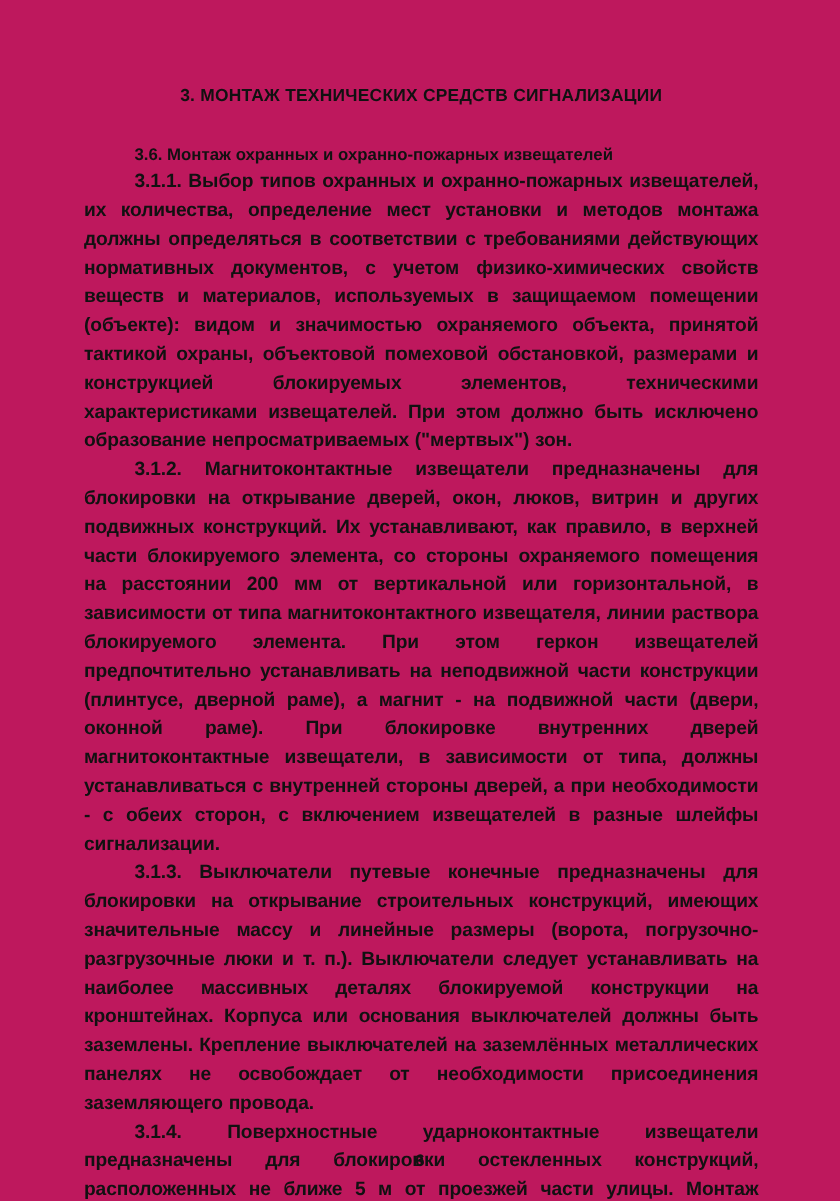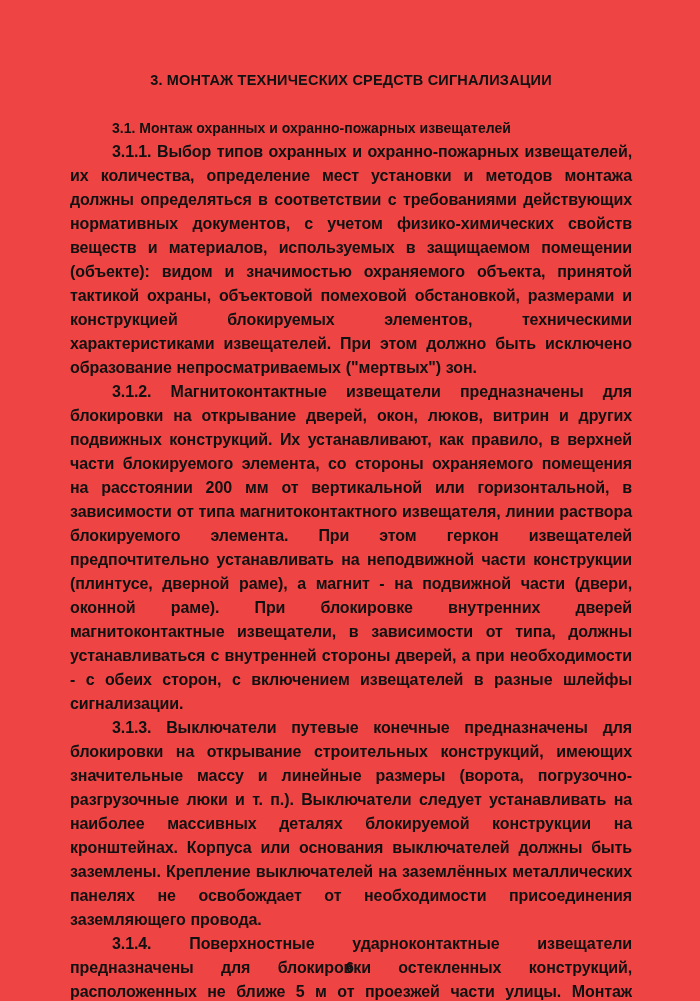--- a/index.html
+++ b/index.html
@@ -5,21 +5,21 @@
     html, body {
       margin: 0;
       padding: 0;
       background: #ffffff;
     }
     .page {
       position: relative;
       width: 700px;
       height: 1001px;
       margin: 0 auto;
-      background: #ef4444;
+      background: #be185d;
       box-sizing: border-box;
       padding: 64px 68px 0 70px;
       font-family: "Liberation Sans", sans-serif;
       color: #111111;
       overflow: hidden;
     }
     .doc-title {
       margin: 6px 0 0 0;
       font-size: 14.5px;
       line-height: 20px;
@@ -56,21 +56,21 @@
       color: #111111;
     }
   </style>
 </head>
 <body>
 
 <div class="page">
 
   <h1 class="doc-title">3. МОНТАЖ ТЕХНИЧЕСКИХ СРЕДСТВ СИГНАЛИЗАЦИИ</h1>
 
-  <h2 class="section-heading">3.1. Монтаж охранных и охранно-пожарных извещателей</h2>
+  <h2 class="section-heading">3.6. Монтаж охранных и охранно-пожарных извещателей</h2>
 
   <p class="para">3.1.1. Выбор типов охранных и охранно-пожарных извещателей, их количества, определение мест установки и методов монтажа должны определяться в соответствии с требованиями действующих нормативных документов, с учетом физико-химических свойств веществ и материалов, используемых в защищаемом помещении (объекте): видом и значимостью охраняемого объекта, принятой тактикой охраны, объектовой помеховой обстановкой, размерами и конструкцией блокируемых элементов, техническими характеристиками извещателей. При этом должно быть исключено образование непросматриваемых ("мертвых") зон.</p>
 
   <p class="para">3.1.2. Магнитоконтактные извещатели предназначены для блокировки на открывание дверей, окон, люков, витрин и других подвижных конструкций. Их устанавливают, как правило, в верхней части блокируемого элемента, со стороны охраняемого помещения на расстоянии 200 мм от вертикальной или горизонтальной, в зависимости от типа магнитоконтактного извещателя, линии раствора блокируемого элемента. При этом геркон извещателей предпочтительно устанавливать на неподвижной части конструкции (плинтусе, дверной раме), а магнит - на подвижной части (двери, оконной раме). При блокировке внутренних дверей магнитоконтактные извещатели, в зависимости от типа, должны устанавливаться с внутренней стороны дверей, а при необходимости - с обеих сторон, с включением извещателей в разные шлейфы сигнализации.</p>
 
   <p class="para">3.1.3. Выключатели путевые конечные предназначены для блокировки на открывание строительных конструкций, имеющих значительные массу и линейные размеры (ворота, погрузочно-разгрузочные люки и т. п.). Выключатели следует устанавливать на наиболее массивных деталях блокируемой конструкции на кронштейнах. Корпуса или основания выключателей должны быть заземлены. Крепление выключателей на заземлённых металлических панелях не освобождает от необходимости присоединения заземляющего провода.</p>
 
   <p class="para">3.1.4. Поверхностные ударноконтактные извещатели предназначены для блокировки остекленных конструкций, расположенных не ближе 5 м от проезжей части улицы. Монтаж извещателей следует производить со стороны охраняемого помещения. Места расположения составных частей извещателей определяются количеством, взаимным расположением и площадью блокируемых стеклянных по-</p>
 
   <div class="page-number">6</div>

